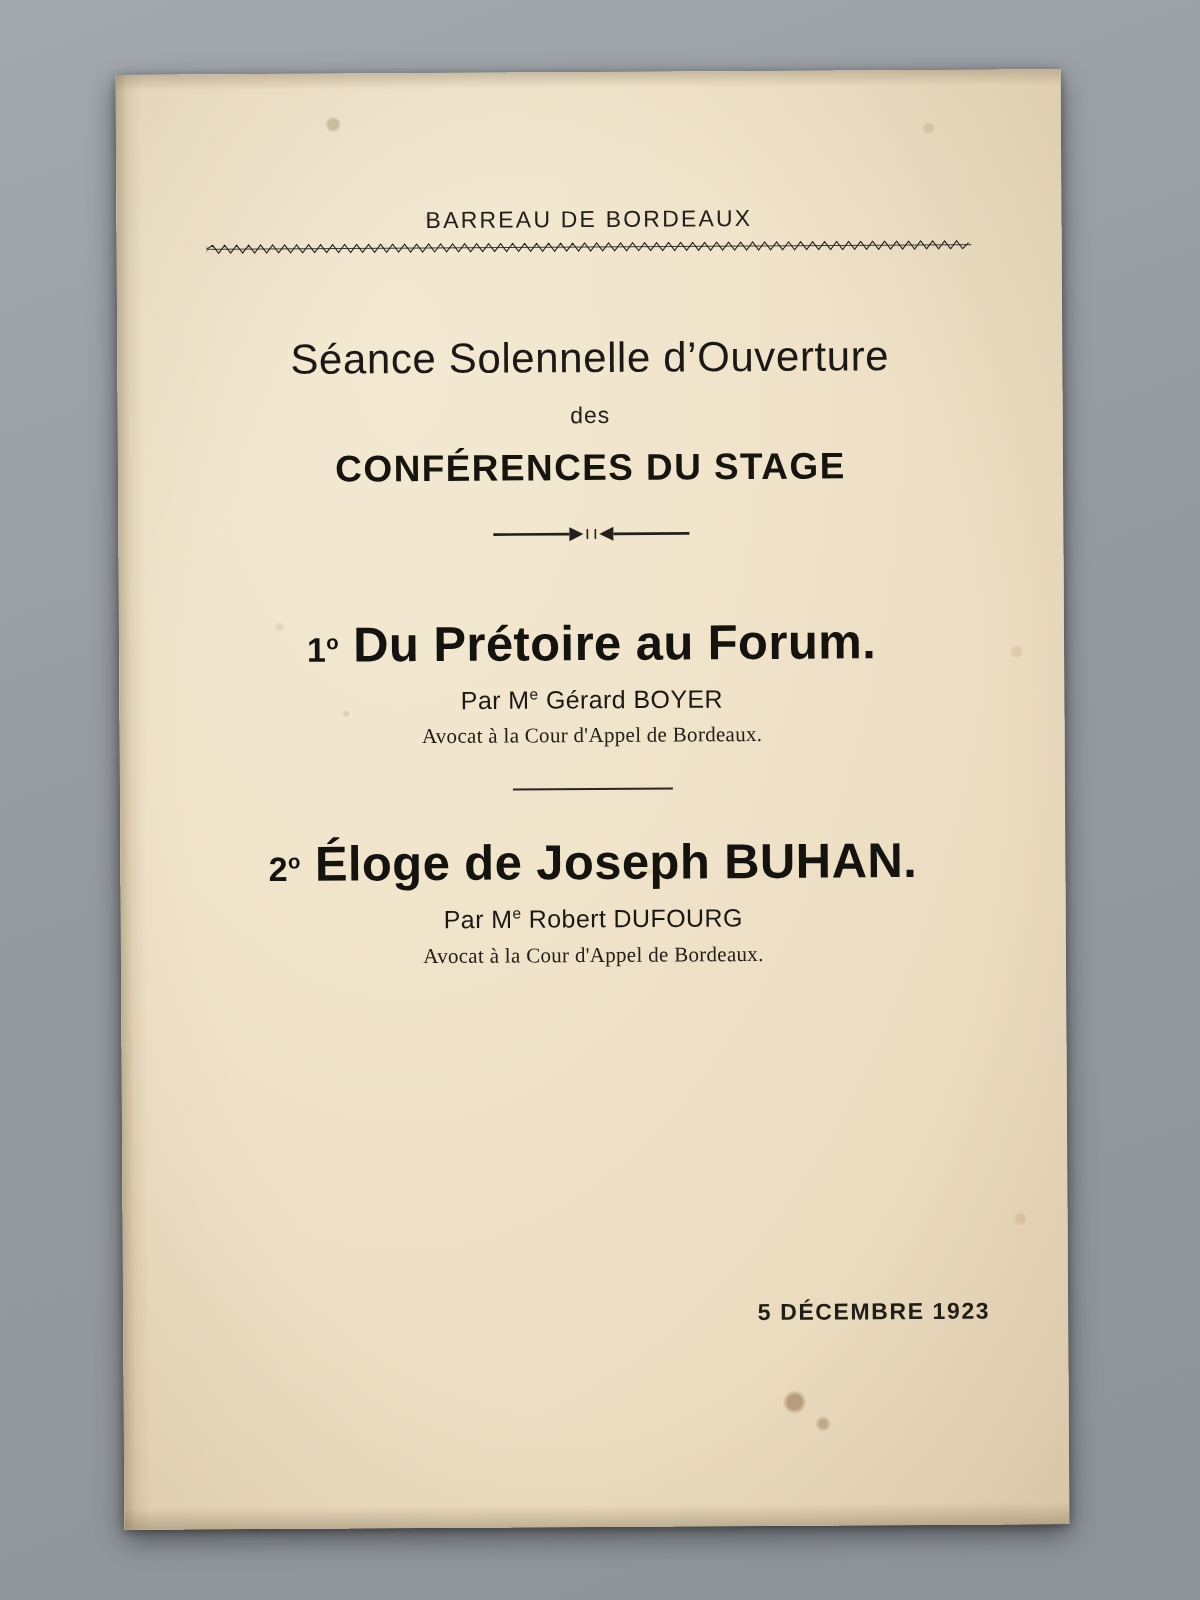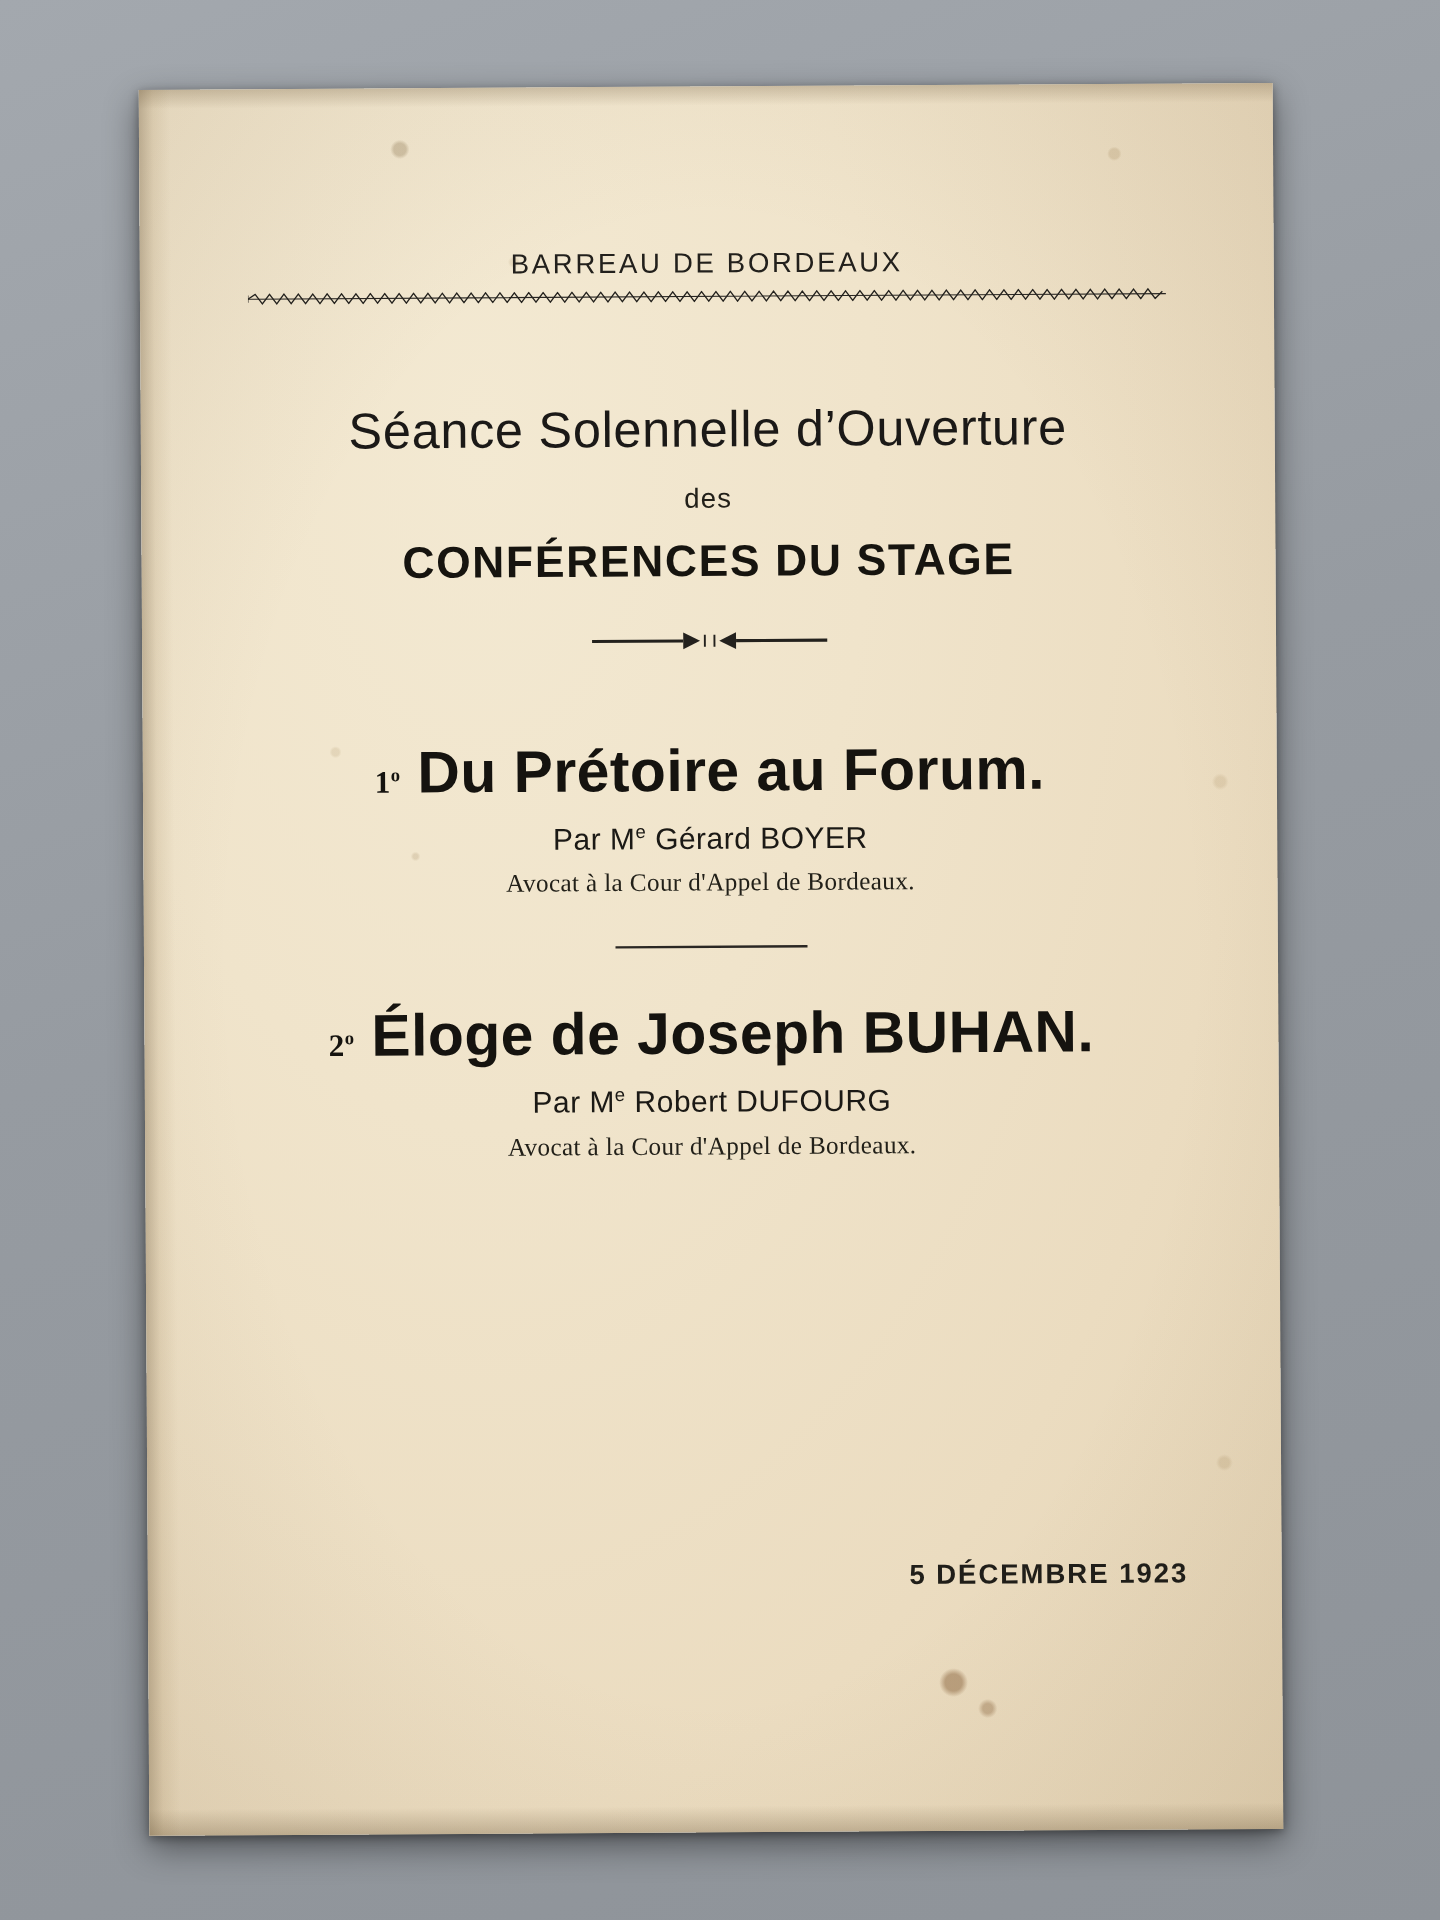--- a/index.html
+++ b/index.html
@@ -143,23 +143,22 @@
   .entry-2 { margin-top: 44px; }
 
   .entry-title {
     font-family: "Liberation Sans", sans-serif;
     font-size: 49px;
     font-weight: bold;
     letter-spacing: 0.4px;
     color: #15130f;
   }
   .entry-title .ord {
-    font-size: 26px;
+    font-size: 34px;
     vertical-align: baseline;
-    font-family: Liberation Serif, serif;
   }
   .entry-title .ord sup { font-size: 0.6em; }
 
   .entry-author {
     margin-top: 14px;
     font-family: "Liberation Sans", sans-serif;
     font-size: 25px;
     letter-spacing: 0.4px;
     color: #1b1915;
   }

